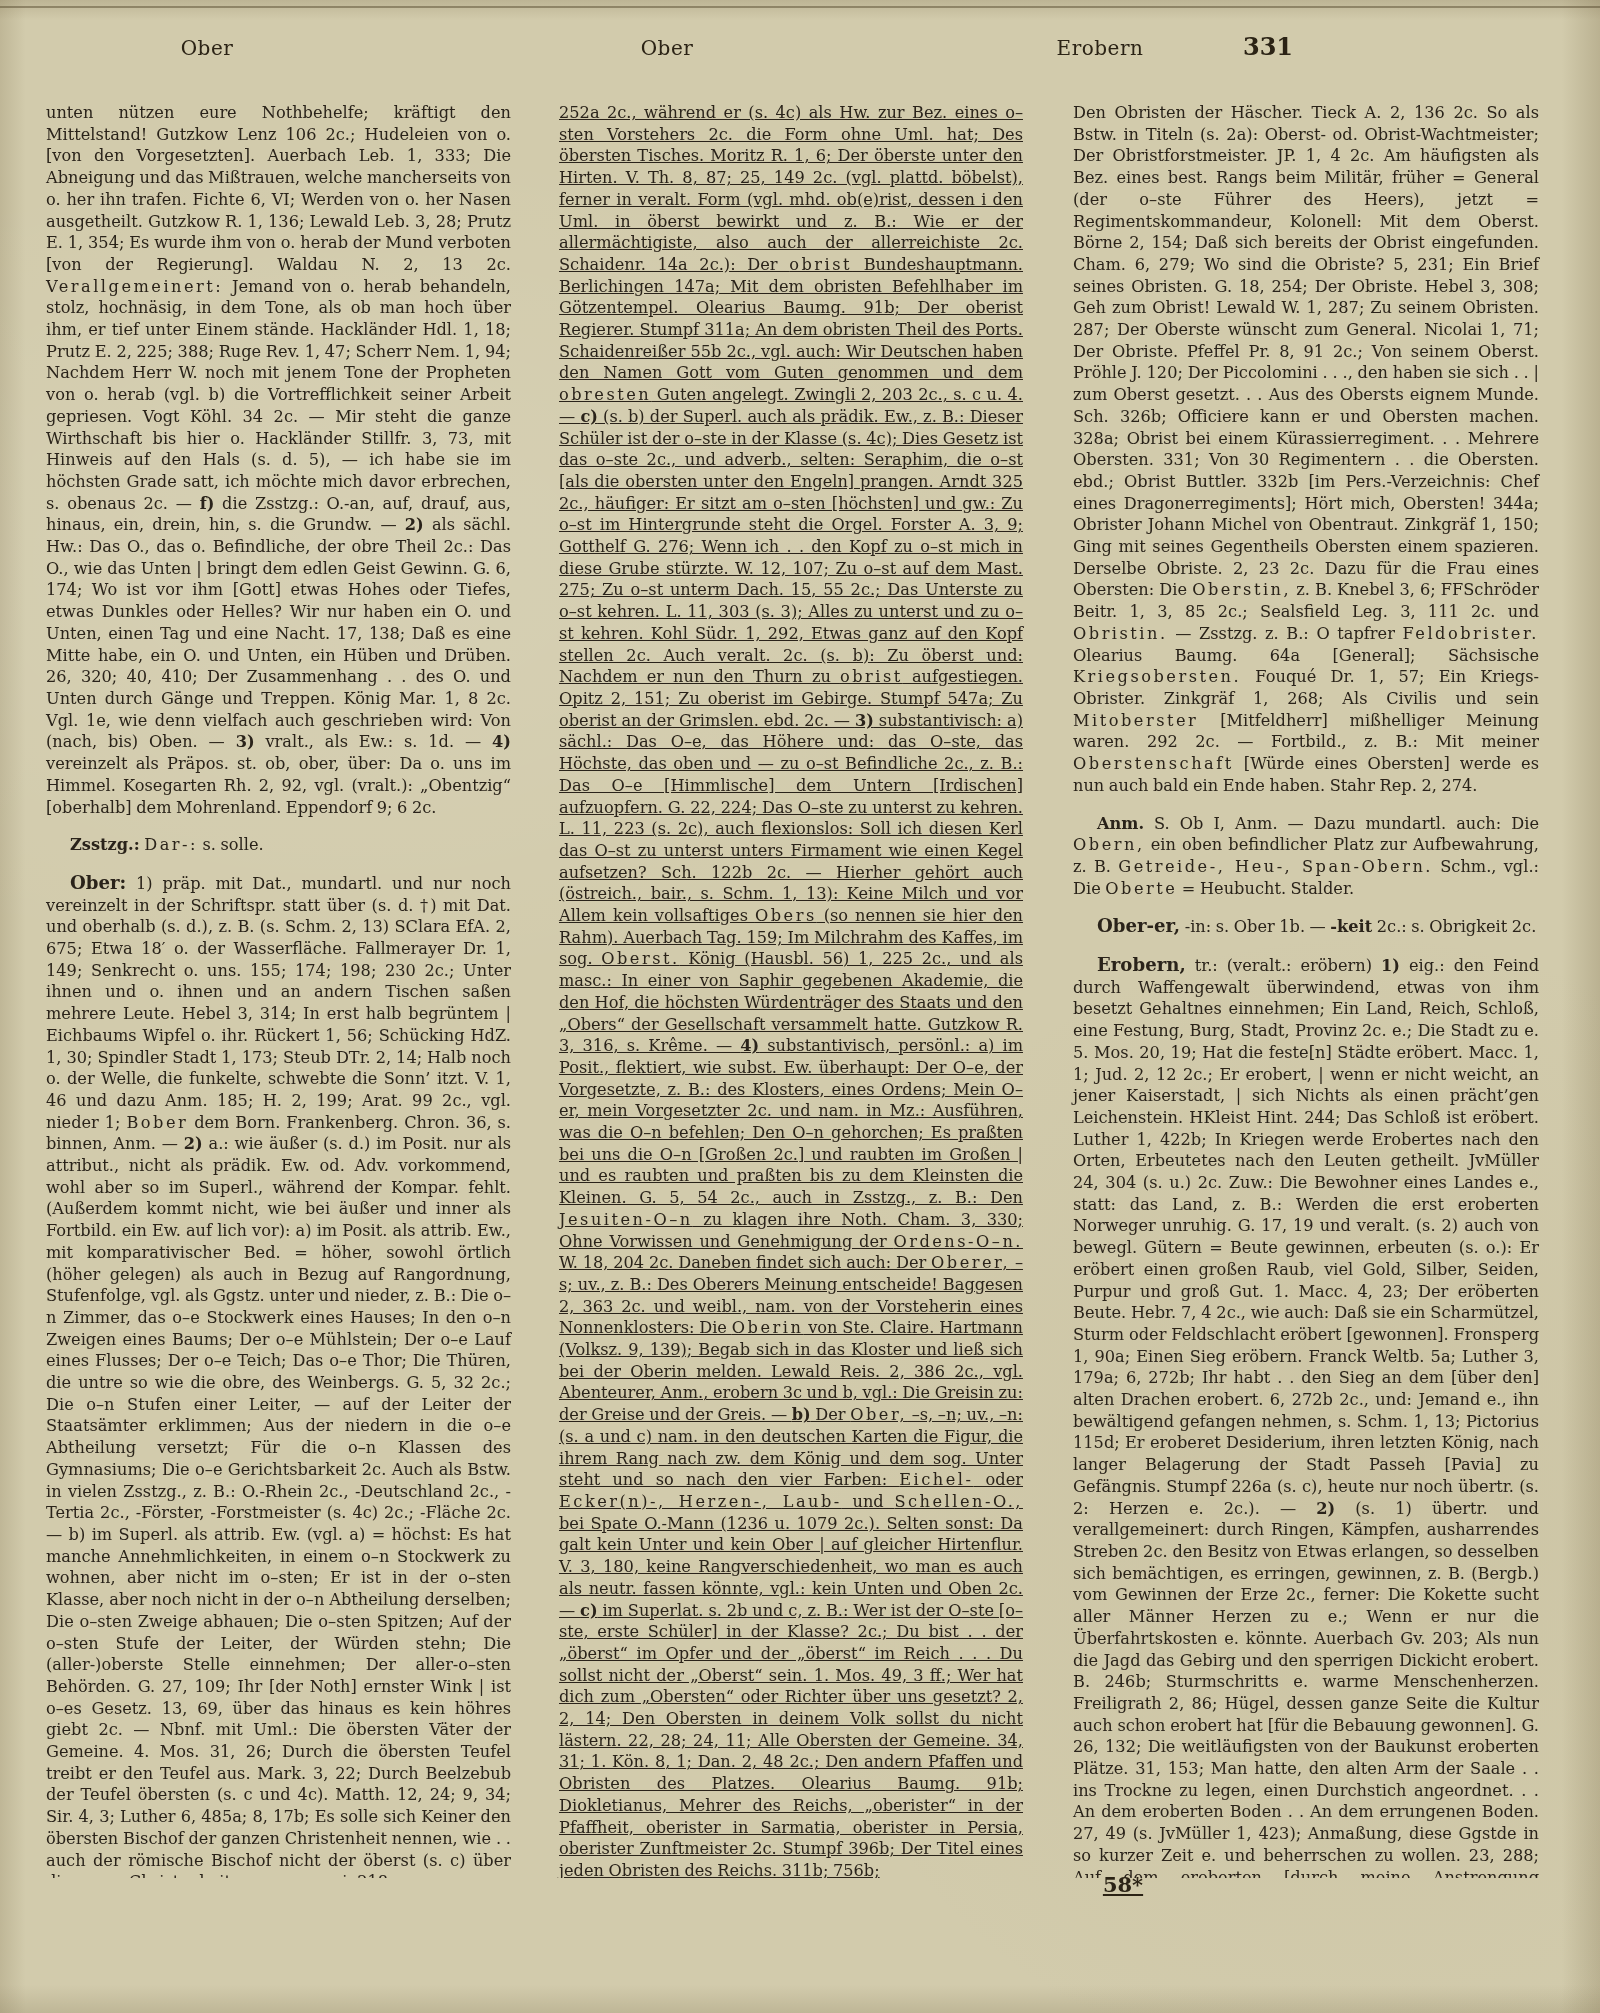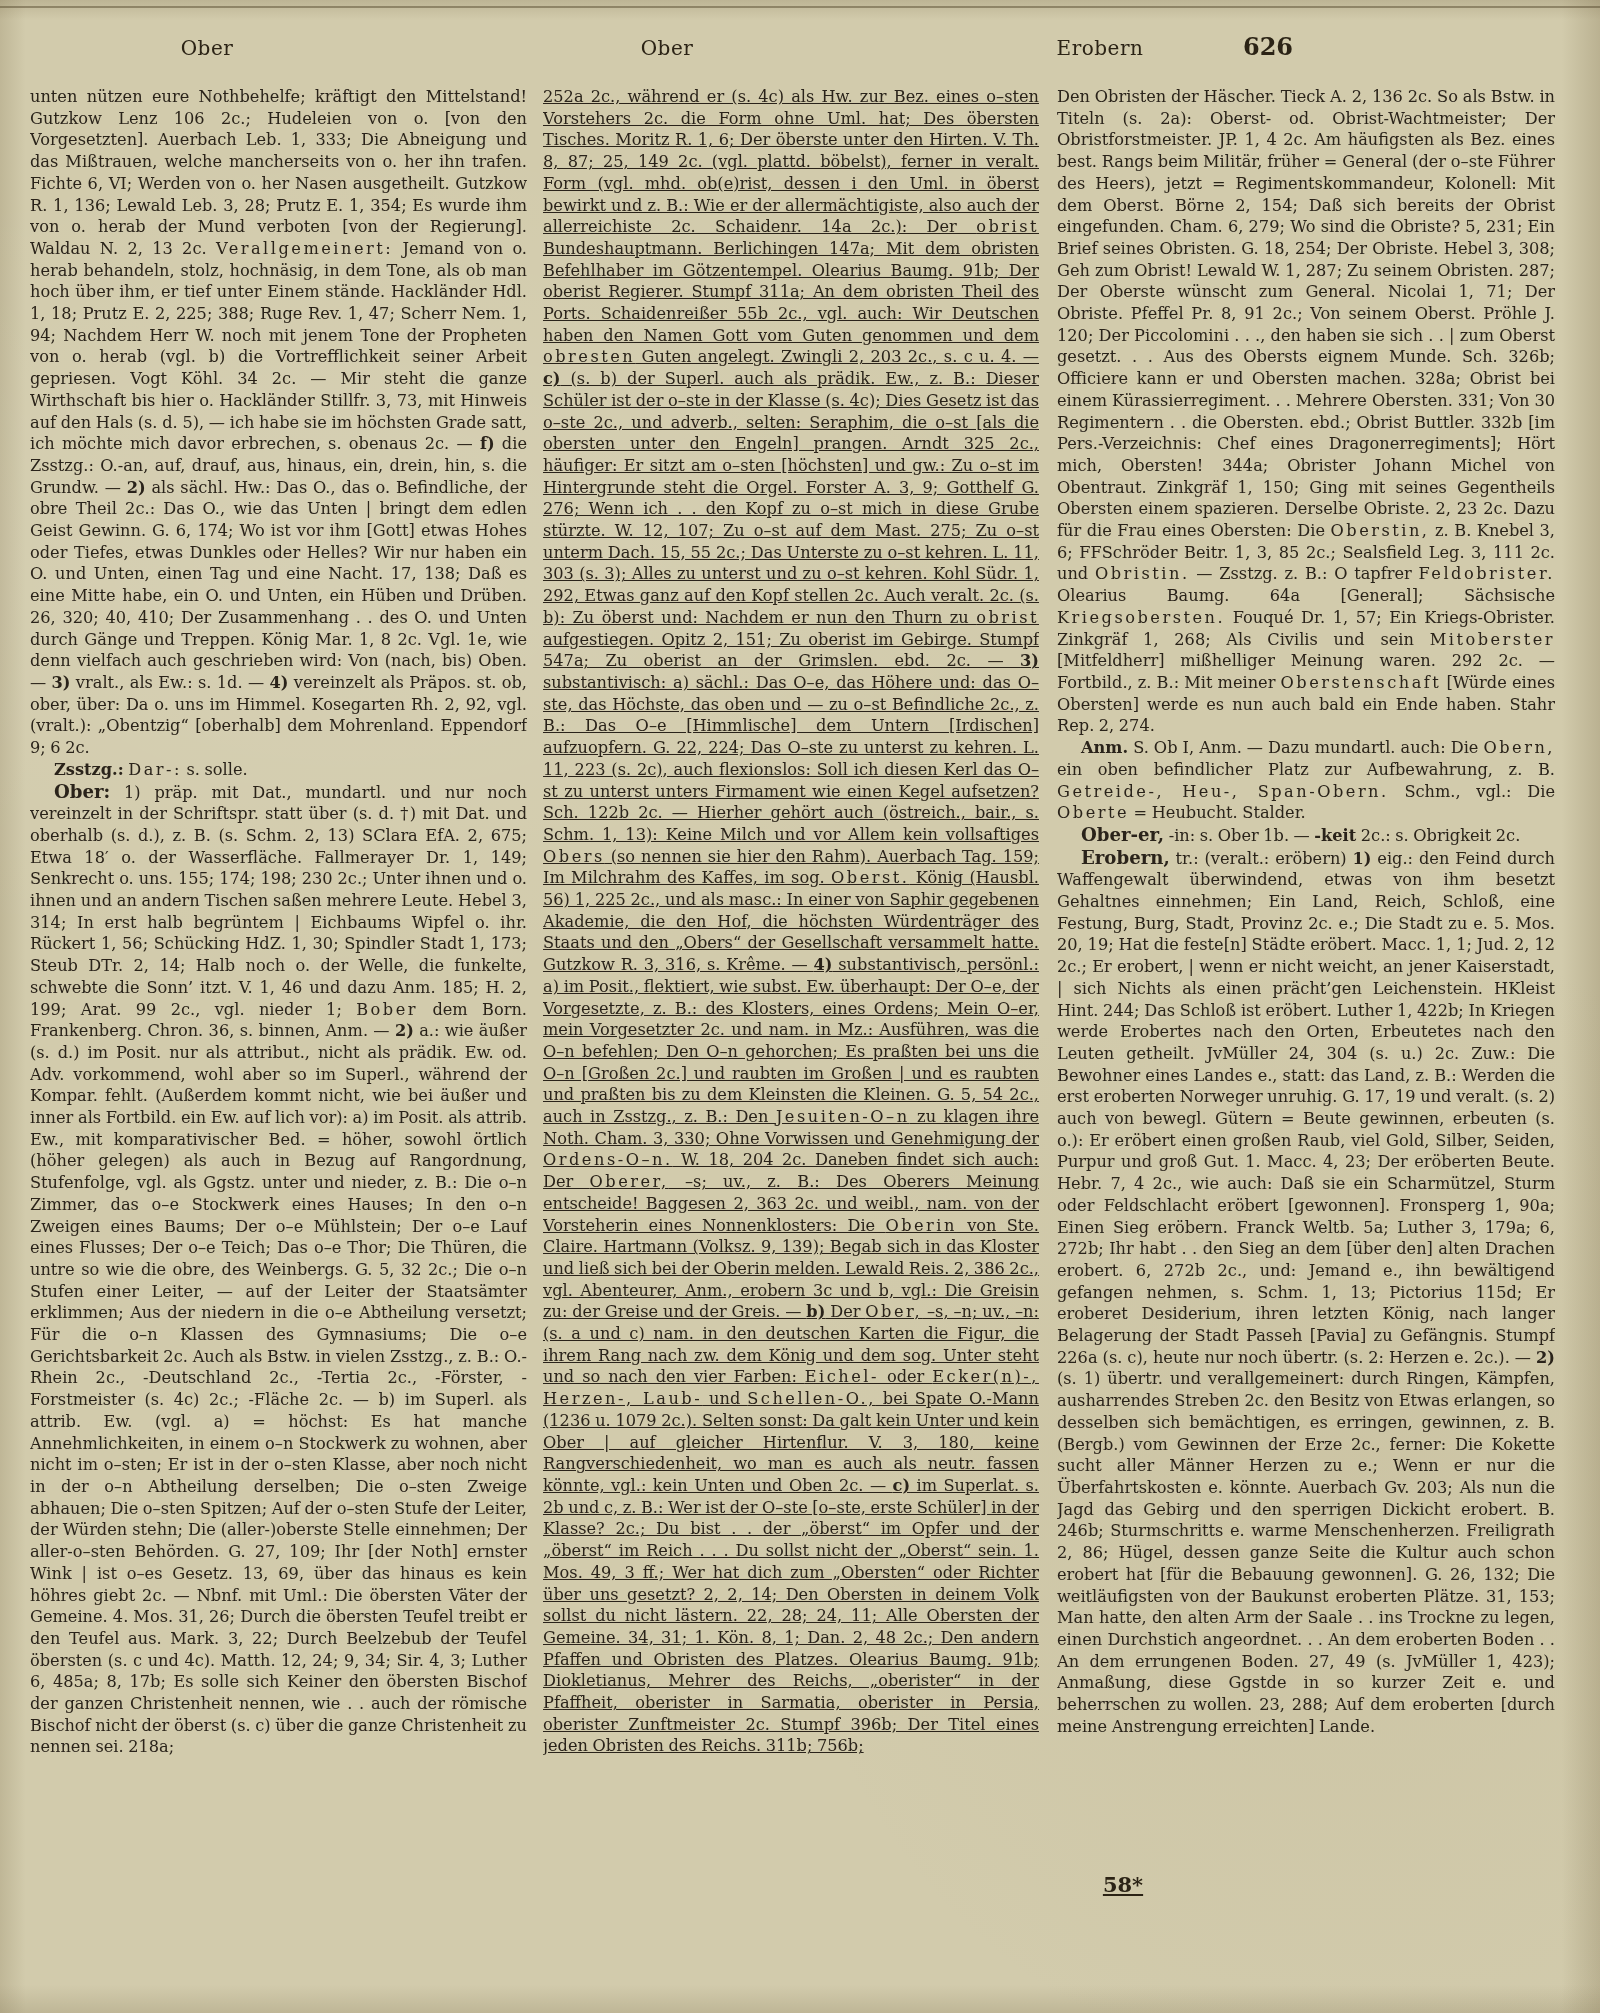--- a/index.html
+++ b/index.html
@@ -27,40 +27,40 @@
   }
   .col{
     position:absolute;top:86px;height:1792px;overflow:hidden;
     text-align:justify;
     font-family:"DejaVu Serif",serif;font-size:16.2px;line-height:21.7px;
     color:#2a231a;word-spacing:-0.6px;hyphens:auto;-webkit-hyphens:auto;
   }
   #col-0{left:30px;width:497px;}
   #col-1{left:543px;width:496px;text-decoration:underline;}
   #col-2{left:1057px;width:498px;}
-  .col p{margin:0;padding:0;}
+  .col p{margin:16px;padding:0;}
   .col p.ind{text-indent:24px;}
   .b{font-weight:bold;}
   .hw{font-weight:bold;font-size:1.12em;}
   .sp{letter-spacing:2.5px;}
   .sig{
     position:absolute;top:1872px;left:1086px;width:74px;text-align:center;
     font-family:"DejaVu Serif",serif;font-weight:bold;font-size:21px;color:#2b2315;text-decoration:underline;
   }
 </style>
 </head>
 <body>
 
 <div class="page">
   <div class="top-edge"></div>
 
   <span class="rh" id="rh-1">Ober</span>
   <span class="rh" id="rh-2">Ober</span>
   <span class="rh" id="rh-3">Erobern</span>
-  <span class="pageno">626</span>
+  <span class="pageno">331</span>
 
   <div class="col" id="col-0">
       <p><span>unten nützen eure Nothbehelfe; kräftigt den Mittelstand! Gutzkow Lenz 106 2c.; Hudeleien von o. [von den Vorgesetzten]. Auerbach Leb. 1, 333; Die Abneigung und das Mißtrauen, welche mancherseits von o. her ihn trafen. Fichte 6, VI; Werden von o. her Nasen ausgetheilt. Gutzkow R. 1, 136; Lewald Leb. 3, 28; Prutz E. 1, 354; Es wurde ihm von o. herab der Mund verboten [von der Regierung]. Waldau N. 2, 13 2c. </span><span class="sp">Verallgemeinert:</span><span> Jemand von o. herab behandeln, stolz, hochnäsig, in dem Tone, als ob man hoch über ihm, er tief unter Einem stände. Hackländer Hdl. 1, 18; Prutz E. 2, 225; 388; Ruge Rev. 1, 47; Scherr Nem. 1, 94; Nachdem Herr W. noch mit jenem Tone der Propheten von o. herab (vgl. b) die Vortrefflichkeit seiner Arbeit gepriesen. Vogt Köhl. 34 2c. — Mir steht die ganze Wirthschaft bis hier o. Hackländer Stillfr. 3, 73, mit Hinweis auf den Hals (s. d. 5), — ich habe sie im höchsten Grade satt, ich möchte mich davor erbrechen, s. obenaus 2c. — </span><span class="b">f)</span><span> die Zsstzg.: O.-an, auf, drauf, aus, hinaus, ein, drein, hin, s. die Grundw. — </span><span class="b">2)</span><span> als sächl. Hw.: Das O., das o. Befindliche, der obre Theil 2c.: Das O., wie das Unten | bringt dem edlen Geist Gewinn. G. 6, 174; Wo ist vor ihm [Gott] etwas Hohes oder Tiefes, etwas Dunkles oder Helles? Wir nur haben ein O. und Unten, einen Tag und eine Nacht. 17, 138; Daß es eine Mitte habe, ein O. und Unten, ein Hüben und Drüben. 26, 320; 40, 410; Der Zusammenhang . . des O. und Unten durch Gänge und Treppen. König Mar. 1, 8 2c. Vgl. 1e, wie denn vielfach auch geschrieben wird: Von (nach, bis) Oben. — </span><span class="b">3)</span><span> vralt., als Ew.: s. 1d. — </span><span class="b">4)</span><span> vereinzelt als Präpos. st. ob, ober, über: Da o. uns im Himmel. Kosegarten Rh. 2, 92, vgl. (vralt.): „Obentzig“ [oberhalb] dem Mohrenland. Eppendorf 9; 6 2c.</span></p>
       <p class="ind"><span class="b">Zsstzg.:</span><span> </span><span class="sp">Dar-:</span><span> s. solle.</span></p>
       <p class="ind"><span class="hw">Ober:</span><span> 1) präp. mit Dat., mundartl. und nur noch vereinzelt in der Schriftspr. statt über (s. d. †) mit Dat. und oberhalb (s. d.), z. B. (s. Schm. 2, 13) SClara EfA. 2, 675; Etwa 18′ o. der Wasserfläche. Fallmerayer Dr. 1, 149; Senkrecht o. uns. 155; 174; 198; 230 2c.; Unter ihnen und o. ihnen und an andern Tischen saßen mehrere Leute. Hebel 3, 314; In erst halb begrüntem | Eichbaums Wipfel o. ihr. Rückert 1, 56; Schücking HdZ. 1, 30; Spindler Stadt 1, 173; Steub DTr. 2, 14; Halb noch o. der Welle, die funkelte, schwebte die Sonn’ itzt. V. 1, 46 und dazu Anm. 185; H. 2, 199; Arat. 99 2c., vgl. nieder 1; </span><span class="sp">Bober</span><span> dem Born. Frankenberg. Chron. 36, s. binnen, Anm. — </span><span class="b">2)</span><span> a.: wie äußer (s. d.) im Posit. nur als attribut., nicht als prädik. Ew. od. Adv. vorkommend, wohl aber so im Superl., während der Kompar. fehlt. (Außerdem kommt nicht, wie bei äußer und inner als Fortbild. ein Ew. auf lich vor): a) im Posit. als attrib. Ew., mit komparativischer Bed. = höher, sowohl örtlich (höher gelegen) als auch in Bezug auf Rangordnung, Stufenfolge, vgl. als Ggstz. unter und nieder, z. B.: Die o–n Zimmer, das o–e Stockwerk eines Hauses; In den o–n Zweigen eines Baums; Der o–e Mühlstein; Der o–e Lauf eines Flusses; Der o–e Teich; Das o–e Thor; Die Thüren, die untre so wie die obre, des Weinbergs. G. 5, 32 2c.; Die o–n Stufen einer Leiter, — auf der Leiter der Staatsämter erklimmen; Aus der niedern in die o–e Abtheilung versetzt; Für die o–n Klassen des Gymnasiums; Die o–e Gerichtsbarkeit 2c. Auch als Bstw. in vielen Zsstzg., z. B.: O.-Rhein 2c., -Deutschland 2c., -Tertia 2c., -Förster, -Forstmeister (s. 4c) 2c.; -Fläche 2c. — b) im Superl. als attrib. Ew. (vgl. a) = höchst: Es hat manche Annehmlichkeiten, in einem o–n Stockwerk zu wohnen, aber nicht im o–sten; Er ist in der o–sten Klasse, aber noch nicht in der o–n Abtheilung derselben; Die o–sten Zweige abhauen; Die o–sten Spitzen; Auf der o–sten Stufe der Leiter, der Würden stehn; Die (aller-)oberste Stelle einnehmen; Der aller-o–sten Behörden. G. 27, 109; Ihr [der Noth] ernster Wink | ist o–es Gesetz. 13, 69, über das hinaus es kein höhres giebt 2c. — Nbnf. mit Uml.: Die öbersten Väter der Gemeine. 4. Mos. 31, 26; Durch die öbersten Teufel treibt er den Teufel aus. Mark. 3, 22; Durch Beelzebub der Teufel öbersten (s. c und 4c). Matth. 12, 24; 9, 34; Sir. 4, 3; Luther 6, 485a; 8, 17b; Es solle sich Keiner den öbersten Bischof der ganzen Christenheit nennen, wie . . auch der römische Bischof nicht der öberst (s. c) über die ganze Christenheit zu nennen sei. 218a;</span></p>
     </div>
   <div class="col" id="col-1">
       <p><span>252a 2c., während er (s. 4c) als Hw. zur Bez. eines o–sten Vorstehers 2c. die Form ohne Uml. hat; Des öbersten Tisches. Moritz R. 1, 6; Der öberste unter den Hirten. V. Th. 8, 87; 25, 149 2c. (vgl. plattd. böbelst), ferner in veralt. Form (vgl. mhd. ob(e)rist, dessen i den Uml. in öberst bewirkt und z. B.: Wie er der allermächtigiste, also auch der allerreichiste 2c. Schaidenr. 14a 2c.): Der </span><span class="sp">obrist</span><span> Bundeshauptmann. Berlichingen 147a; Mit dem obristen Befehlhaber im Götzentempel. Olearius Baumg. 91b; Der oberist Regierer. Stumpf 311a; An dem obristen Theil des Ports. Schaidenreißer 55b 2c., vgl. auch: Wir Deutschen haben den Namen Gott vom Guten genommen und dem </span><span class="sp">obresten</span><span> Guten angelegt. Zwingli 2, 203 2c., s. c u. 4. — </span><span class="b">c)</span><span> (s. b) der Superl. auch als prädik. Ew., z. B.: Dieser Schüler ist der o–ste in der Klasse (s. 4c); Dies Gesetz ist das o–ste 2c., und adverb., selten: Seraphim, die o–st [als die obersten unter den Engeln] prangen. Arndt 325 2c., häufiger: Er sitzt am o–sten [höchsten] und gw.: Zu o–st im Hintergrunde steht die Orgel. Forster A. 3, 9; Gotthelf G. 276; Wenn ich . . den Kopf zu o–st mich in diese Grube stürzte. W. 12, 107; Zu o–st auf dem Mast. 275; Zu o–st unterm Dach. 15, 55 2c.; Das Unterste zu o–st kehren. L. 11, 303 (s. 3); Alles zu unterst und zu o–st kehren. Kohl Südr. 1, 292, Etwas ganz auf den Kopf stellen 2c. Auch veralt. 2c. (s. b): Zu öberst und: Nachdem er nun den Thurn zu </span><span class="sp">obrist</span><span> aufgestiegen. Opitz 2, 151; Zu oberist im Gebirge. Stumpf 547a; Zu oberist an der Grimslen. ebd. 2c. — </span><span class="b">3)</span><span> substantivisch: a) sächl.: Das O–e, das Höhere und: das O–ste, das Höchste, das oben und — zu o–st Befindliche 2c., z. B.: Das O–e [Himmlische] dem Untern [Irdischen] aufzuopfern. G. 22, 224; Das O–ste zu unterst zu kehren. L. 11, 223 (s. 2c), auch flexionslos: Soll ich diesen Kerl das O–st zu unterst unters Firmament wie einen Kegel aufsetzen? Sch. 122b 2c. — Hierher gehört auch (östreich., bair., s. Schm. 1, 13): Keine Milch und vor Allem kein vollsaftiges </span><span class="sp">Obers</span><span> (so nennen sie hier den Rahm). Auerbach Tag. 159; Im Milchrahm des Kaffes, im sog. </span><span class="sp">Oberst.</span><span> König (Hausbl. 56) 1, 225 2c., und als masc.: In einer von Saphir gegebenen Akademie, die den Hof, die höchsten Würdenträger des Staats und den „Obers“ der Gesellschaft versammelt hatte. Gutzkow R. 3, 316, s. Krême. — </span><span class="b">4)</span><span> substantivisch, persönl.: a) im Posit., flektiert, wie subst. Ew. überhaupt: Der O–e, der Vorgesetzte, z. B.: des Klosters, eines Ordens; Mein O–er, mein Vorgesetzter 2c. und nam. in Mz.: Ausführen, was die O–n befehlen; Den O–n gehorchen; Es praßten bei uns die O–n [Großen 2c.] und raubten im Großen | und es raubten und praßten bis zu dem Kleinsten die Kleinen. G. 5, 54 2c., auch in Zsstzg., z. B.: Den </span><span class="sp">Jesuiten-O–n</span><span> zu klagen ihre Noth. Cham. 3, 330; Ohne Vorwissen und Genehmigung der </span><span class="sp">Ordens-O–n.</span><span> W. 18, 204 2c. Daneben findet sich auch: Der </span><span class="sp">Oberer,</span><span> –s; uv., z. B.: Des Oberers Meinung entscheide! Baggesen 2, 363 2c. und weibl., nam. von der Vorsteherin eines Nonnenklosters: Die </span><span class="sp">Oberin</span><span> von Ste. Claire. Hartmann (Volksz. 9, 139); Begab sich in das Kloster und ließ sich bei der Oberin melden. Lewald Reis. 2, 386 2c., vgl. Abenteurer, Anm., erobern 3c und b, vgl.: Die Greisin zu: der Greise und der Greis. — </span><span class="b">b)</span><span> Der </span><span class="sp">Ober,</span><span> –s, –n; uv., –n: (s. a und c) nam. in den deutschen Karten die Figur, die ihrem Rang nach zw. dem König und dem sog. Unter steht und so nach den vier Farben: </span><span class="sp">Eichel-</span><span> oder </span><span class="sp">Ecker(n)-, Herzen-, Laub-</span><span> und </span><span class="sp">Schellen-O.,</span><span> bei Spate O.-Mann (1236 u. 1079 2c.). Selten sonst: Da galt kein Unter und kein Ober | auf gleicher Hirtenflur. V. 3, 180, keine Rangverschiedenheit, wo man es auch als neutr. fassen könnte, vgl.: kein Unten und Oben 2c. — </span><span class="b">c)</span><span> im Superlat. s. 2b und c, z. B.: Wer ist der O–ste [o–ste, erste Schüler] in der Klasse? 2c.; Du bist . . der „öberst“ im Opfer und der „öberst“ im Reich . . . Du sollst nicht der „Oberst“ sein. 1. Mos. 49, 3 ff.; Wer hat dich zum „Obersten“ oder Richter über uns gesetzt? 2, 2, 14; Den Obersten in deinem Volk sollst du nicht lästern. 22, 28; 24, 11; Alle Obersten der Gemeine. 34, 31; 1. Kön. 8, 1; Dan. 2, 48 2c.; Den andern Pfaffen und Obristen des Platzes. Olearius Baumg. 91b; Diokletianus, Mehrer des Reichs, „oberister“ in der Pfaffheit, oberister in Sarmatia, oberister in Persia, oberister Zunftmeister 2c. Stumpf 396b; Der Titel eines jeden Obristen des Reichs. 311b; 756b;</span></p>
     </div>
   <div class="col" id="col-2">

